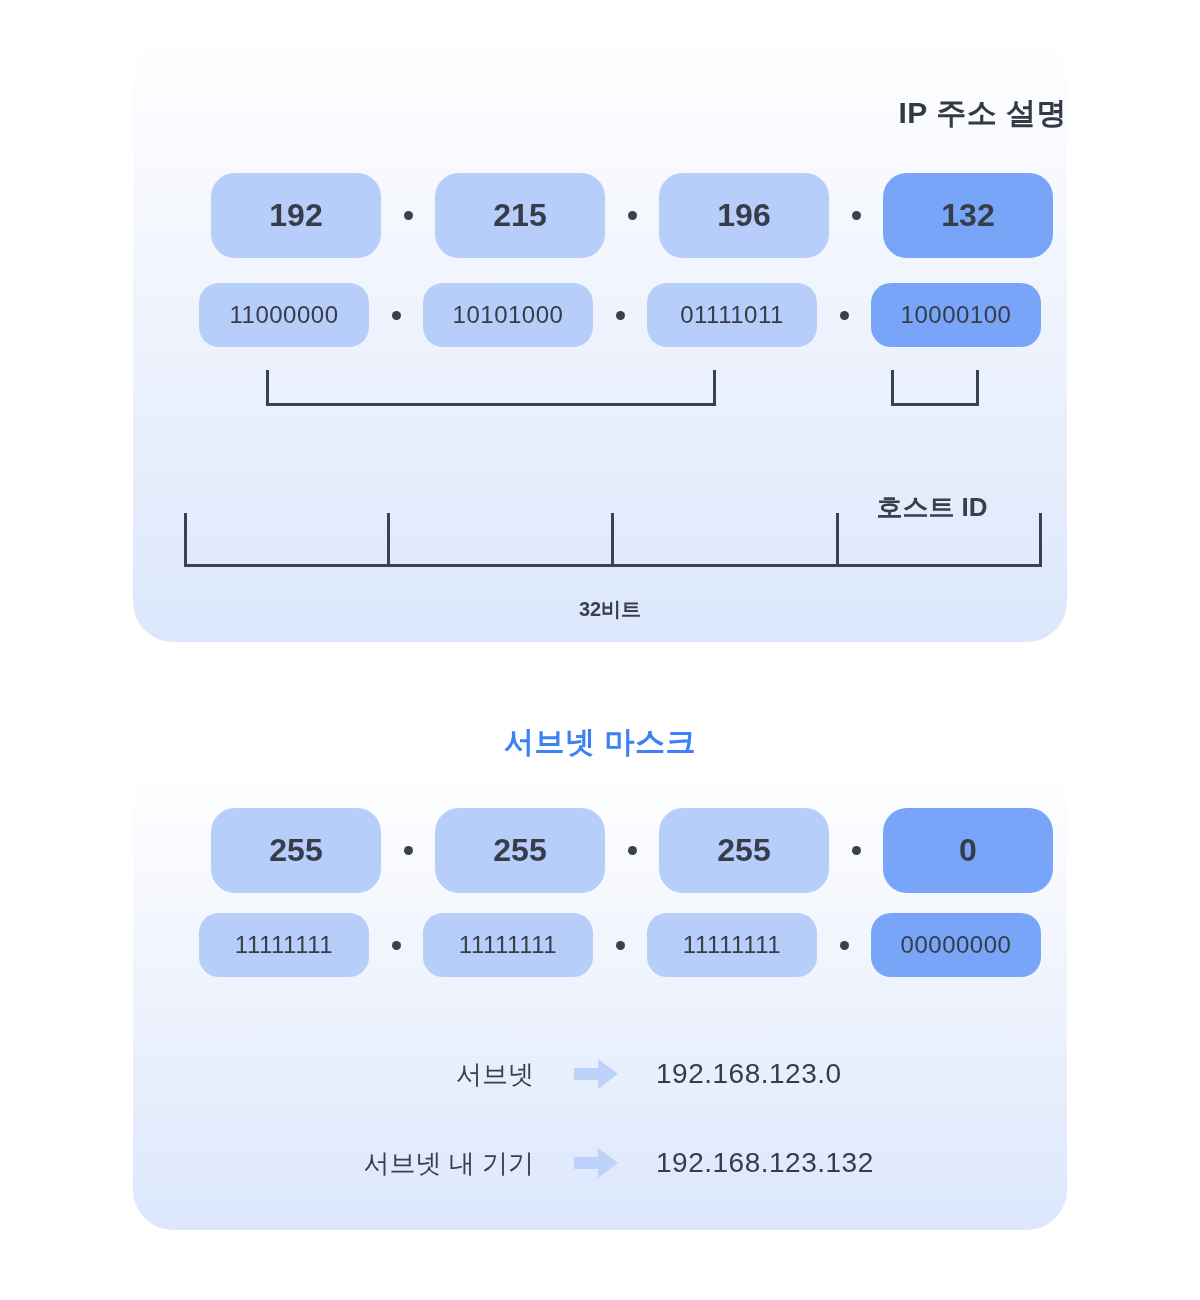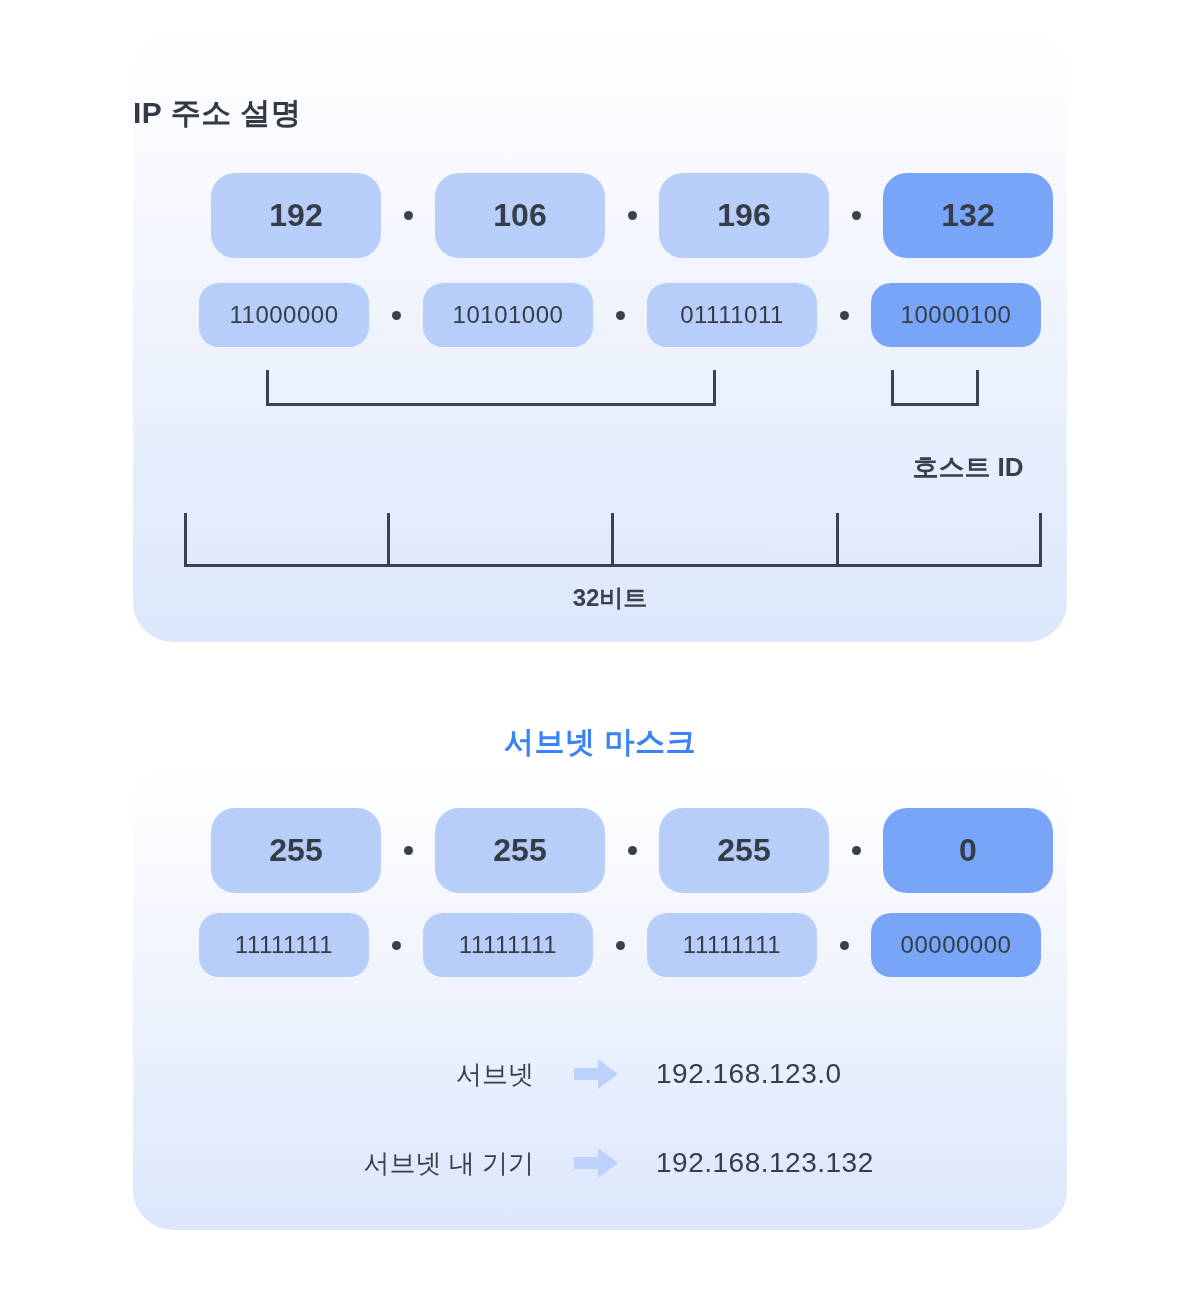--- a/index.html
+++ b/index.html
@@ -8,21 +8,21 @@
     font-family:"Liberation Sans","DejaVu Sans",sans-serif;
     color:#363d49;overflow:hidden;
   }
   .card{
     position:absolute;left:133px;width:934px;border-radius:40px;
     background:linear-gradient(180deg,#ffffff 0%,#f3f6fd 35%,#dce7fc 100%);
   }
   #card-ip{top:30px;height:612px;}
   #card-subnet{top:765px;height:465px;}
   .card-title{
-    position:absolute;top:38px;left:0;width:100%;text-align:left;
+    position:absolute;top:38px;left:0;width:100%;text-align:right;
     font-size:30px;font-weight:700;color:#333a45;letter-spacing:.5px;
   }
   .free-title{
     position:absolute;top:697px;left:0;width:1200px;text-align:center;
     font-size:30px;font-weight:700;color:#3b82f6;letter-spacing:.5px;
   }
   .octet-row{
     position:absolute;left:46px;width:842px;display:flex;align-items:stretch;
   }
   .octet-box{
@@ -42,32 +42,32 @@
     position:absolute;top:340px;height:33px;
     border-left:3px solid #3a424e;border-right:3px solid #3a424e;border-bottom:3px solid #3a424e;
   }
   #bracket-network{left:133px;width:444px;}
   #bracket-host{left:758px;width:82px;}
   .bracket-label{
     position:absolute;top:420px;text-align:center;
     font-size:26px;font-weight:600;color:#39404b;
   }
   #label-network{left:133px;width:444px;}
-  #label-host{left:714px;width:242px;}
+  #label-host{left:678px;width:242px;margin-top:40px;}
   .ruler{
     position:absolute;left:51px;top:483px;width:852px;height:51px;
     border-left:3px solid #3a424e;border-right:3px solid #3a424e;border-bottom:3px solid #3a424e;
   }
   .ruler .tick{position:absolute;top:0;bottom:0;width:3px;background:#3a424e;}
   .tick.t1{left:23.5%;}
   .tick.t2{left:49.8%;}
   .tick.t3{left:76.2%;}
   .bits-label{
-    position:absolute;top:552px;left:51px;width:852px;text-align:center;
-    font-size:24px;font-weight:600;color:#39404b;
+    position:absolute;top:566px;left:51px;width:852px;text-align:center;
+    font-size:20px;font-weight:600;color:#39404b;
   }
   .map-row{
     position:absolute;left:46px;width:842px;height:50px;
     display:flex;align-items:center;
   }
   #map-row-0{top:284px;}
   #map-row-1{top:373px;}
   .map-label{
     flex:0 0 355px;text-align:right;font-size:26px;font-weight:500;color:#39404b;
   }
@@ -84,21 +84,21 @@
 <body>
 
 <section class="card" id="card-ip">
   <h2 class="card-title">IP 주소 설명</h2>
 
   <div class="octet-row dec-row" style="top:143px">
     <div class="octet-box">192</div>
     <div class="sep">
         <i></i>
       </div>
-    <div class="octet-box">106</div>
+    <div class="octet-box">215</div>
     <div class="sep">
         <i></i>
       </div>
     <div class="octet-box">196</div>
     <div class="sep">
         <i></i>
       </div>
     <div class="octet-box highlight">132</div>
   </div>
 

